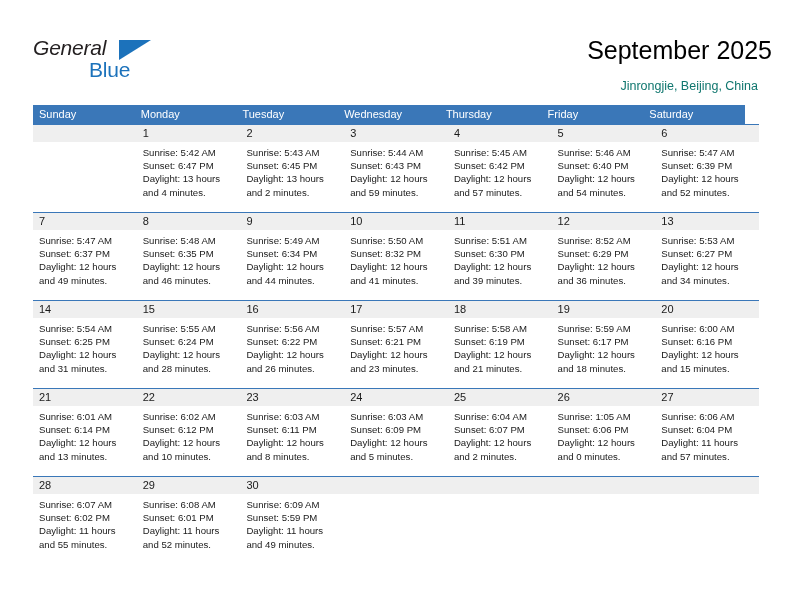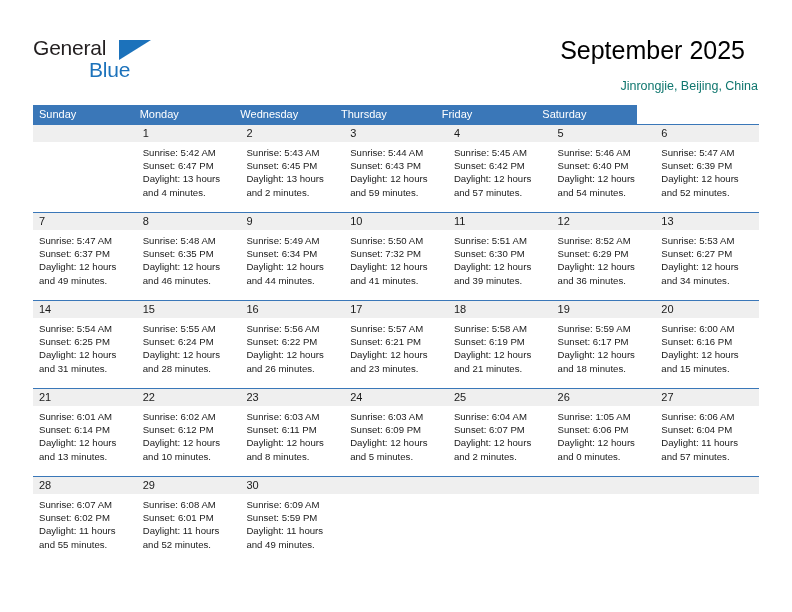--- a/index.html
+++ b/index.html
@@ -37,20 +37,21 @@
     height: 52px;
   }
   .logo-general {
     position: absolute;
     left: 0;
     top: 0;
     font-size: 21px;
     letter-spacing: -0.2px;
     color: #231f20;
     font-family: "Liberation Sans", sans-serif;
+    font-style: italic;
   }
   .logo-tri {
     position: absolute;
     left: 86px;
     top: 4px;
     width: 0;
     height: 0;
     border-left: 32px solid #1c72bb;
     border-bottom: 20px solid transparent;
   }
@@ -58,21 +59,21 @@
     position: absolute;
     left: 56px;
     top: 22px;
     font-size: 21px;
     letter-spacing: -0.2px;
     color: #1c72bb;
     font-family: "Liberation Sans", sans-serif;
   }
   .title {
     position: absolute;
-    right: 47px;
+    right: 20px;
     top: 36px;
     font-size: 25px;
     color: #000000;
     text-align: right;
     white-space: nowrap;
   }
   .subtitle {
     position: absolute;
     right: 34px;
     top: 79px;
@@ -84,21 +85,21 @@
 
   
   .calendar {
     position: absolute;
     left: 33px;
     top: 105px;
     width: 726px;
   }
   .weekday-row {
     display: flex;
-    width: 604px;
+    width: 712px;
     background: #3a77b8;
   }
   .weekday-cell {
     flex: 1 1 0;
     height: 19px;
     line-height: 19px;
     padding-left: 6px;
     box-sizing: border-box;
     color: #ffffff;
     font-size: 11px;
@@ -162,20 +163,21 @@
     <div class="title">September 2025</div>
     <div class="subtitle">Jinrongjie, Beijing, China</div>
 
   </div>
 
   <div class="calendar">
 
     <div class="weekday-row">
       <div class="weekday-cell">Sunday</div>
       <div class="weekday-cell">Monday</div>
+      <div class="weekday-cell">Tuesday</div>
       <div class="weekday-cell">Wednesday</div>
       <div class="weekday-cell">Thursday</div>
       <div class="weekday-cell">Friday</div>
       <div class="weekday-cell">Saturday</div>
     </div>
 
     <div class="week">
       <div class="week-numbers">
         <div class="num-cell"></div>
         <div class="num-cell">1</div>
@@ -255,21 +257,21 @@
           <div class="det-line">and 46 minutes.</div>
         </div>
         <div class="det-cell">
           <div class="det-line">Sunrise: 5:49 AM</div>
           <div class="det-line">Sunset: 6:34 PM</div>
           <div class="det-line">Daylight: 12 hours</div>
           <div class="det-line">and 44 minutes.</div>
         </div>
         <div class="det-cell">
           <div class="det-line">Sunrise: 5:50 AM</div>
-          <div class="det-line">Sunset: 7:32 PM</div>
+          <div class="det-line">Sunset: 8:32 PM</div>
           <div class="det-line">Daylight: 12 hours</div>
           <div class="det-line">and 41 minutes.</div>
         </div>
         <div class="det-cell">
           <div class="det-line">Sunrise: 5:51 AM</div>
           <div class="det-line">Sunset: 6:30 PM</div>
           <div class="det-line">Daylight: 12 hours</div>
           <div class="det-line">and 39 minutes.</div>
         </div>
         <div class="det-cell">

